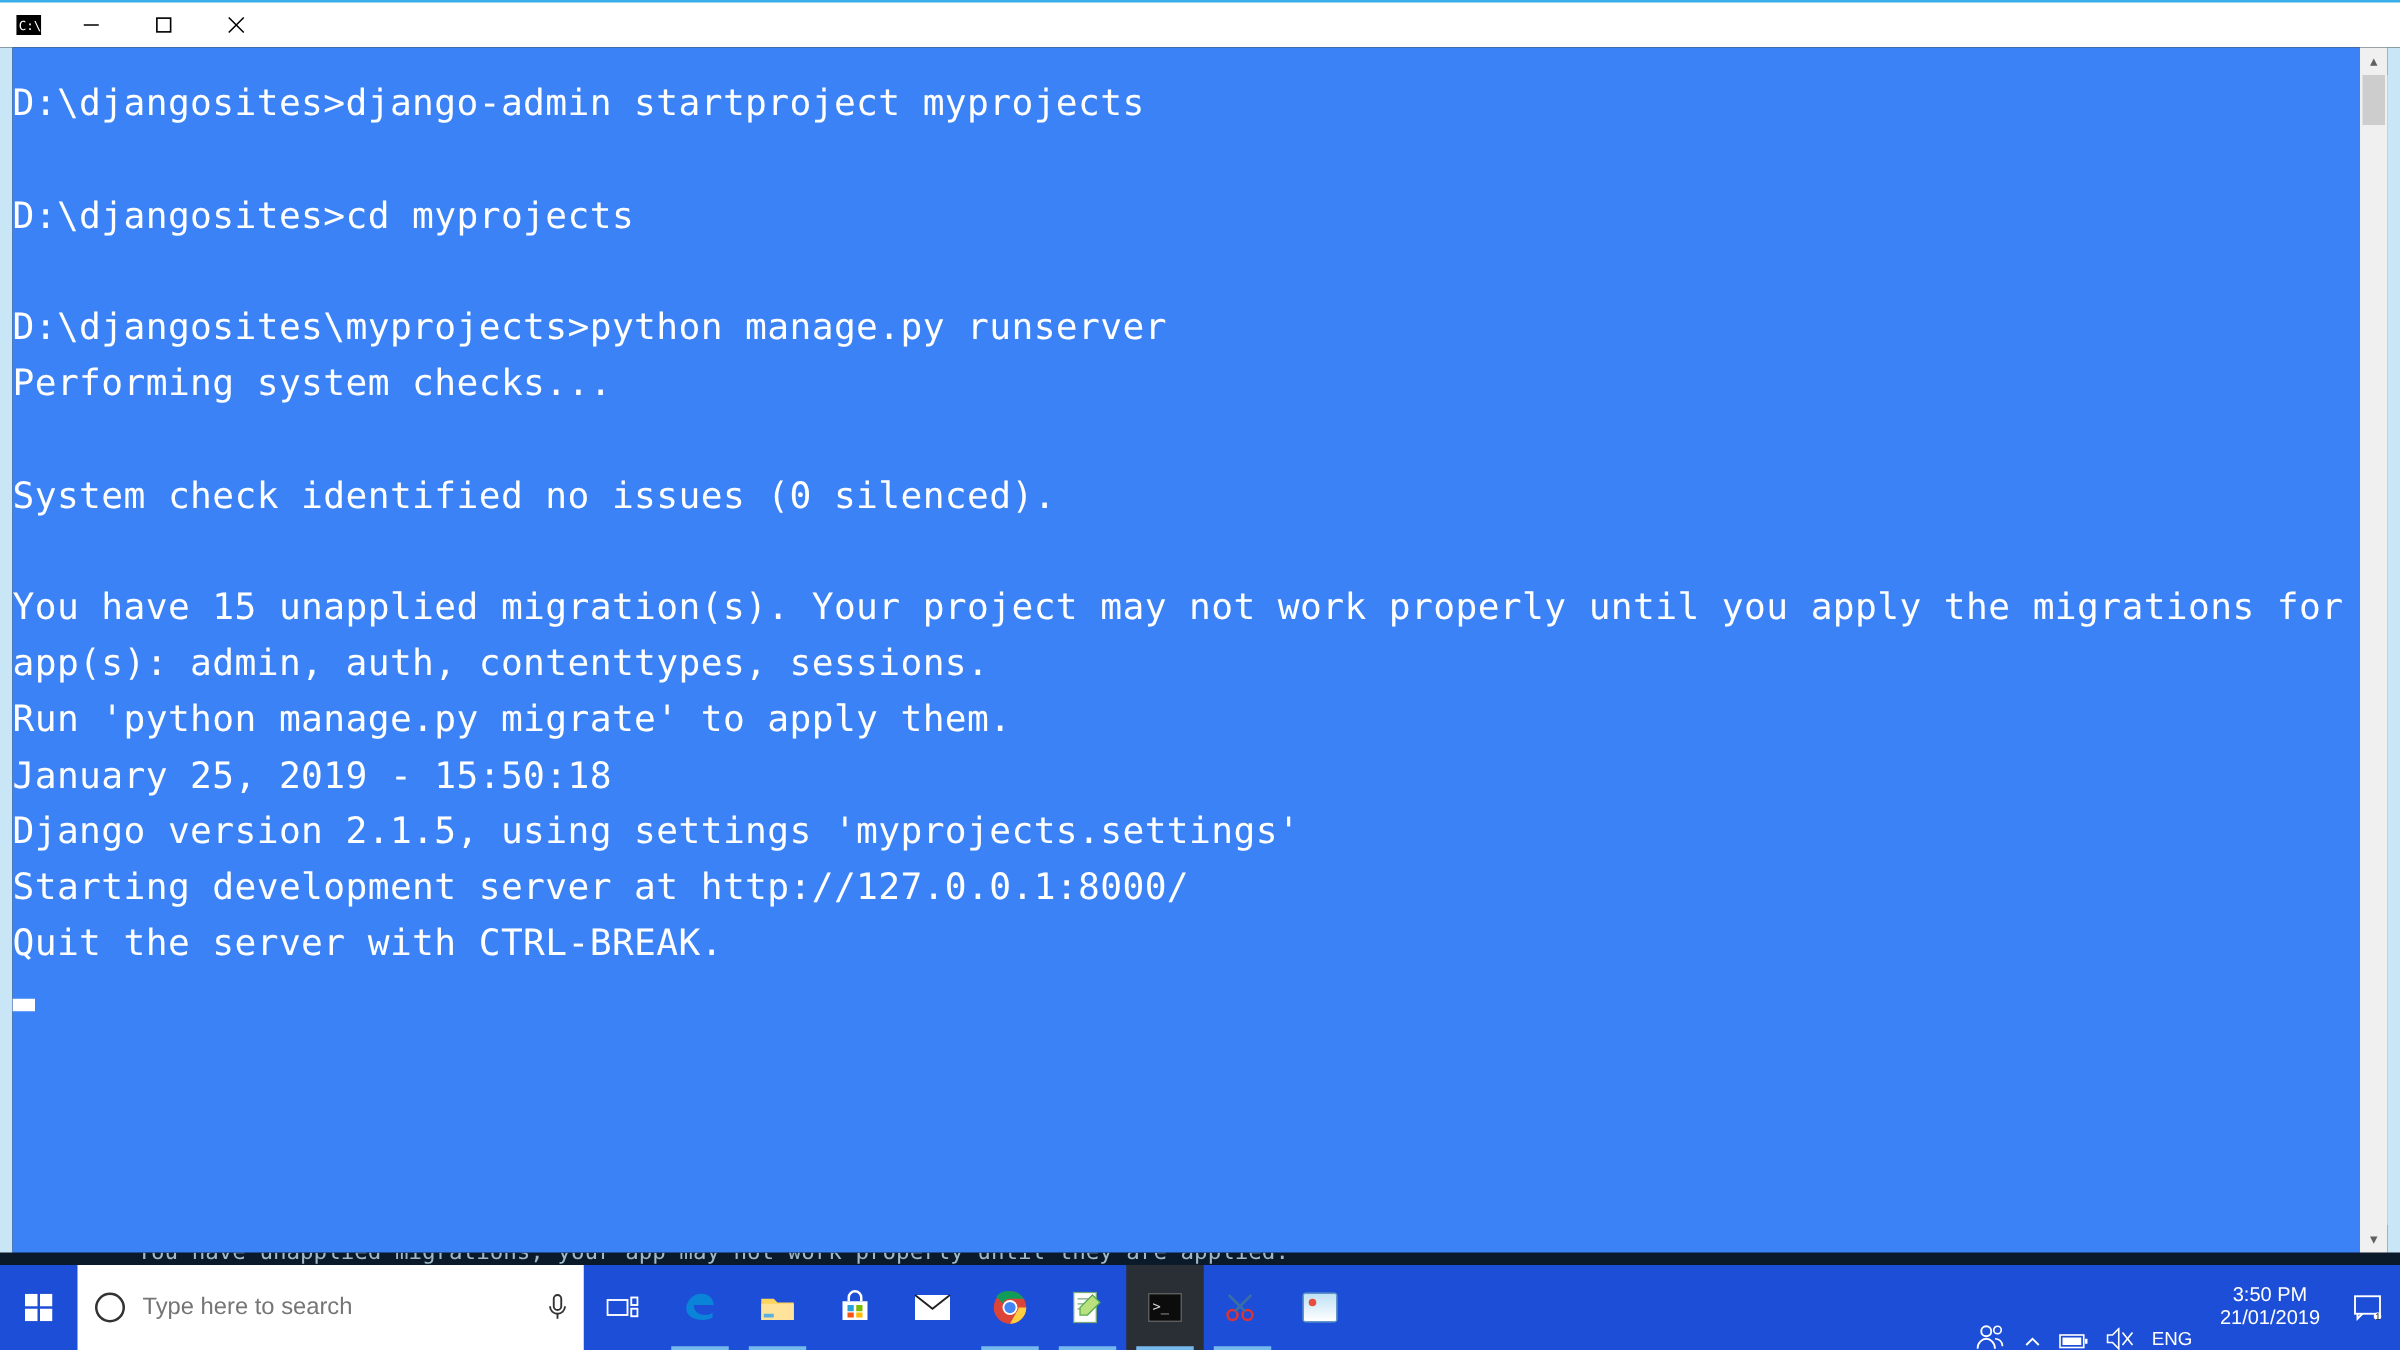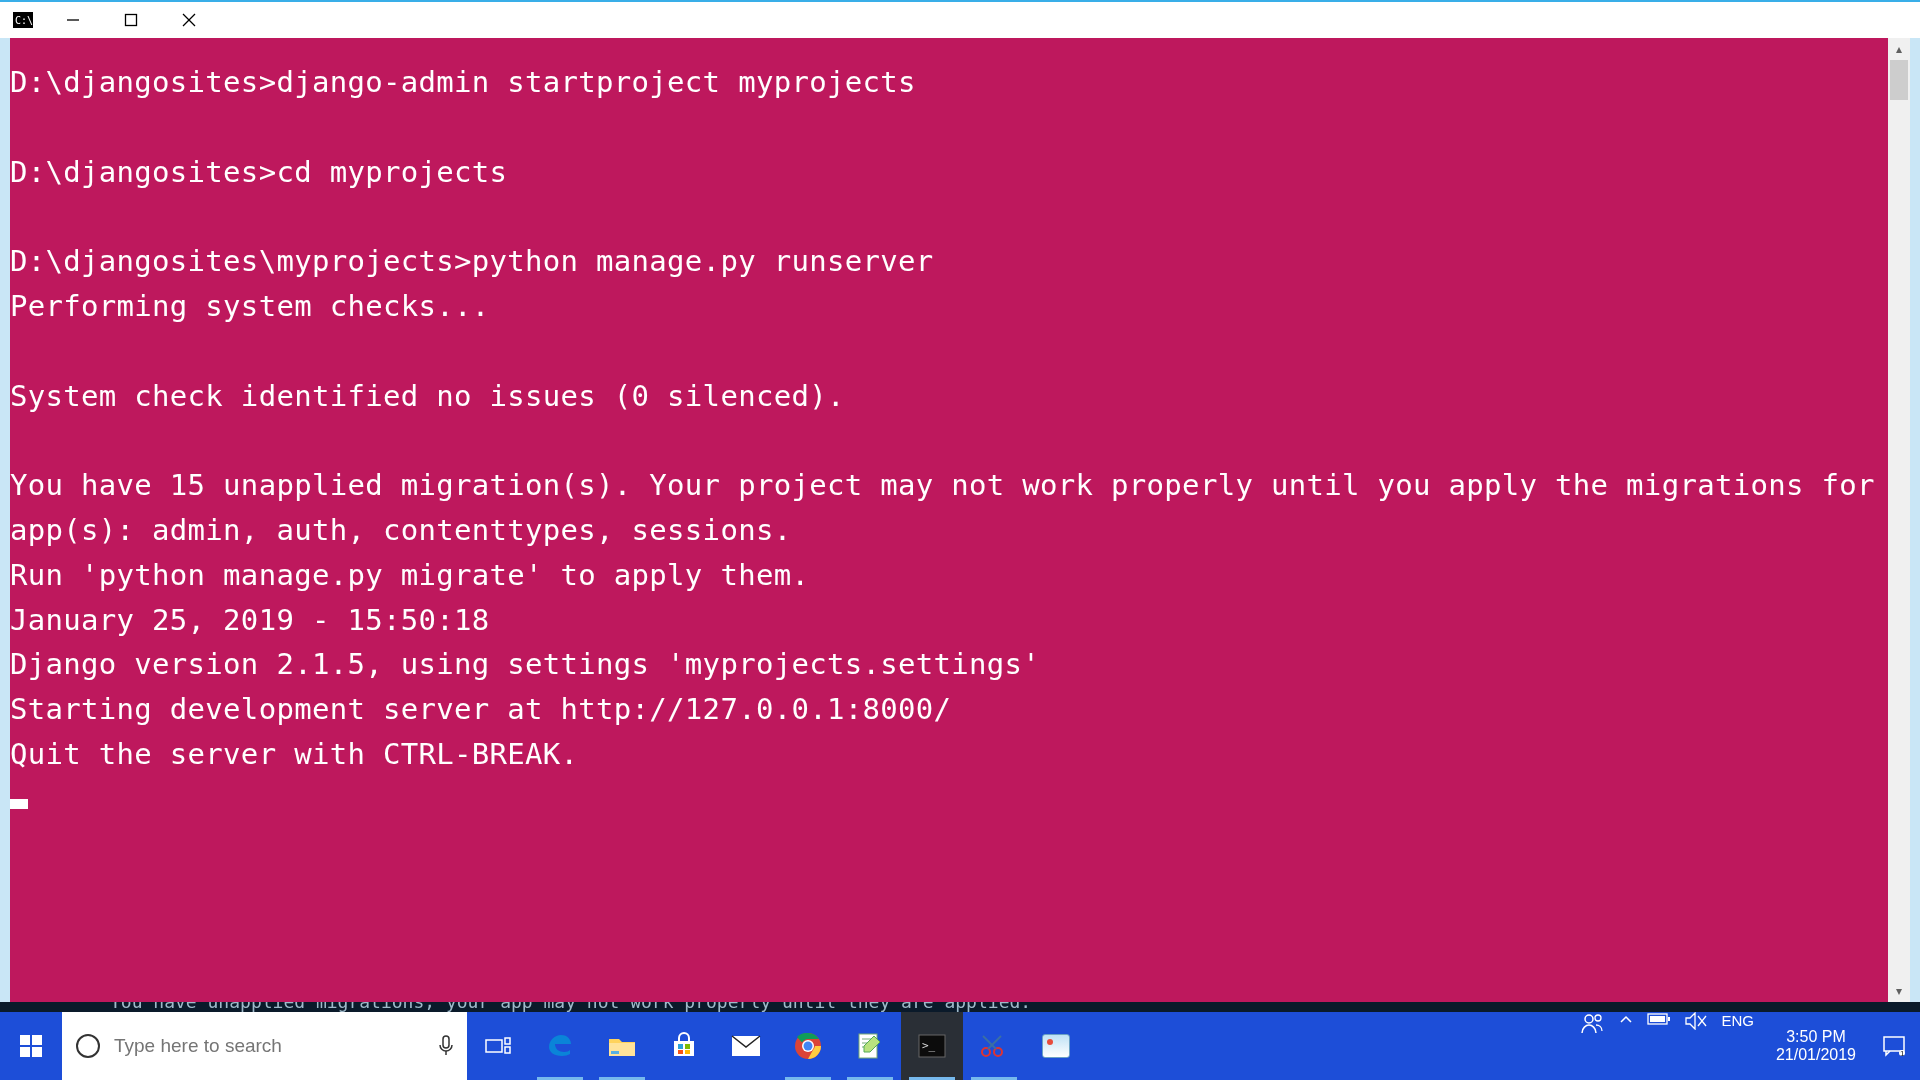--- a/index.html
+++ b/index.html
@@ -8,40 +8,40 @@
   
   .titlebar { height: 38px; width: 100%; background: #ffffff; border-top: 2px solid #39aee8; display: flex; align-items: center; font-size: 17px; color: #000; }
   .titlebar .icon { width: 22px; height: 18px; margin: 0 10px 0 12px; display: flex; align-items: center; justify-content: center; }
   .titlebar .icon svg { display: block; }
   .titlebar .title { flex: 1; white-space: nowrap; }
   .winbtns { display: flex; height: 100%; }
   .winbtn { width: 58px; height: 100%; display: flex; align-items: center; justify-content: center; color: #000; }
   .winbtn svg { display: block; }
   
   .termwrap { flex: 1; display: flex; background: #000; border-left: 10px solid #c9e6f6; border-right: 10px solid #c9e6f6; position: relative; }
-  .terminal { flex: 1; background: #be185d; color: #fff; font-family: Consolas, "Lucida Console", monospace; font-size: 29px; line-height: 44.8px; letter-spacing: 0.3px; white-space: pre-wrap; word-break: break-all; padding: 22px 0 0 0; overflow: hidden; }
+  .terminal { flex: 1; background: #3b82f6; color: #fff; font-family: Consolas, "Lucida Console", monospace; font-size: 29px; line-height: 44.8px; letter-spacing: 0.3px; white-space: pre-wrap; word-break: break-all; padding: 22px 0 0 0; overflow: hidden; }
   .cursor { display: inline-block; width: 18px; height: 10px; background: #fff; vertical-align: baseline; margin-top: 15px; }
   .vscroll { width: 22px; background: #f0f0f0; display: flex; flex-direction: column; }
   .vscroll .arrow { height: 22px; display: flex; align-items: center; justify-content: center; color: #606060; font-size: 12px; }
   .vscroll .track { flex: 1; background: #f0f0f0; position: relative; }
   .vscroll .thumb { position: absolute; top: 0; left: 2px; right: 2px; height: 40px; background: #cdcdcd; }
   
   .bgstrip { height: 10px; background: #0a1a2a; color: #9fb9c9; font-family: Consolas, monospace; font-size: 18px; overflow: hidden; padding-left: 110px; line-height: 0; }
   
   .taskbar { height: 68px; width: 100%; background: #1d4ed8; display: flex; align-items: stretch; color: #fff; font-size: 16px; }
   .tb-start { width: 62px; display: flex; align-items: center; justify-content: center; }
   .tb-search { width: 405px; background: #fff; display: flex; align-items: center; color: #555; }
   .tb-search .circle { width: 24px; height: 24px; border: 2px solid #333; border-radius: 50%; margin: 0 14px 0 14px; }
   .tb-search input { flex: 1; border: none; outline: none; font-size: 19px; color: #666; background: transparent; }
   .tb-search .mic { width: 42px; display: flex; align-items: center; justify-content: center; color: #333; }
   .tb-item { width: 62px; display: flex; align-items: center; justify-content: center; position: relative; }
   .tb-item.active::after { content: ""; position: absolute; bottom: 0; left: 8px; right: 8px; height: 3px; background: #76b9ed; }
   .tb-item.running { background: #2a2f36; }
   .tb-spacer { flex: 1; }
-  .tray { display: flex; align-items: flex-start; gap: 14px; padding: 0 10px; }
+  .tray { display: flex; align-items: flex-end; gap: 14px; padding: 0 10px; }
   .tray-item { display: flex; align-items: center; justify-content: center; color: #fff; font-size: 15px; }
   .clock { display: flex; flex-direction: column; align-items: center; justify-content: center; padding: 0 12px; font-size: 16px; line-height: 18px; }
   .notif { width: 52px; display: flex; align-items: center; justify-content: center; }
   .paint-ico { width:28px; height:24px; background:linear-gradient(#bfe1f5,#fff); border:1px solid #6aa1c4; border-radius:3px; position:relative;}
   .paint-ico::after{content:"";position:absolute;left:4px;top:4px;width:6px;height:6px;background:#e74c3c;border-radius:50%;}
 </style>
 </head>
 <body>
 
 <div class="screen">

